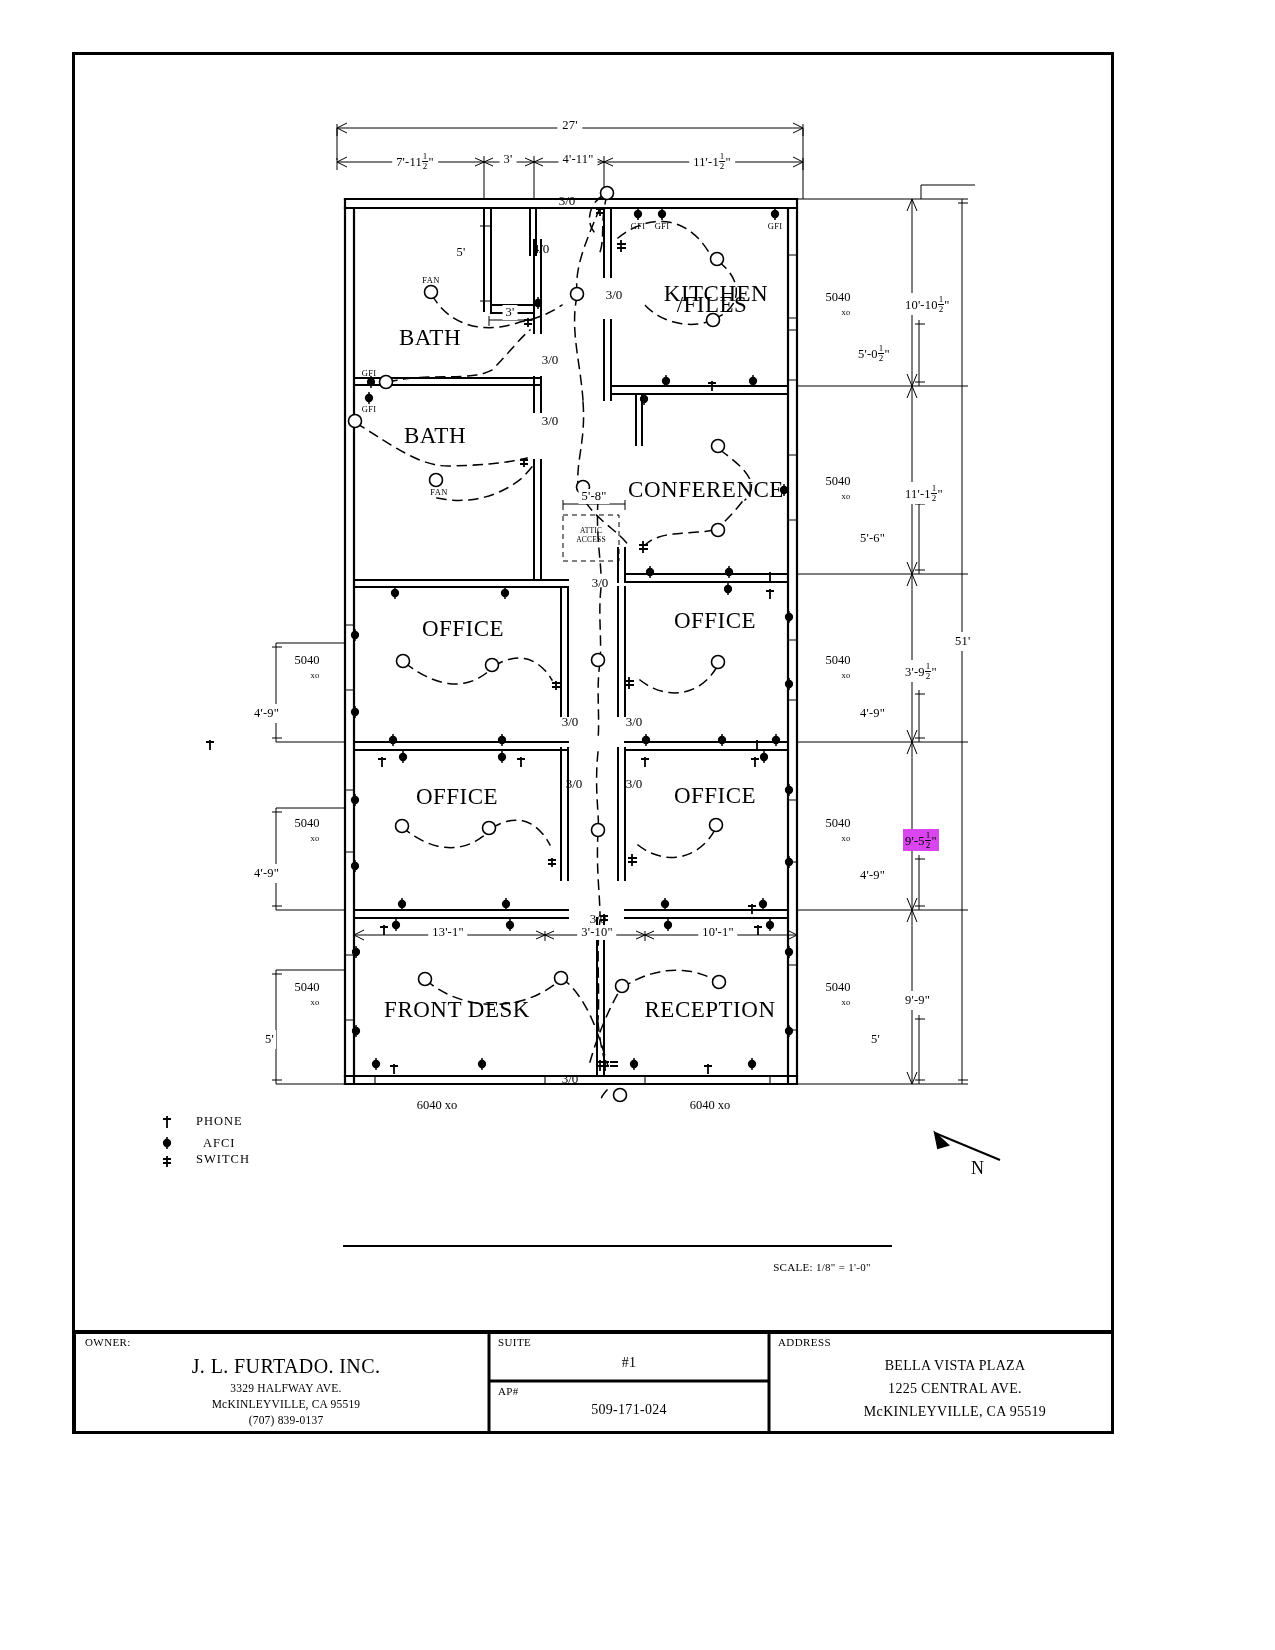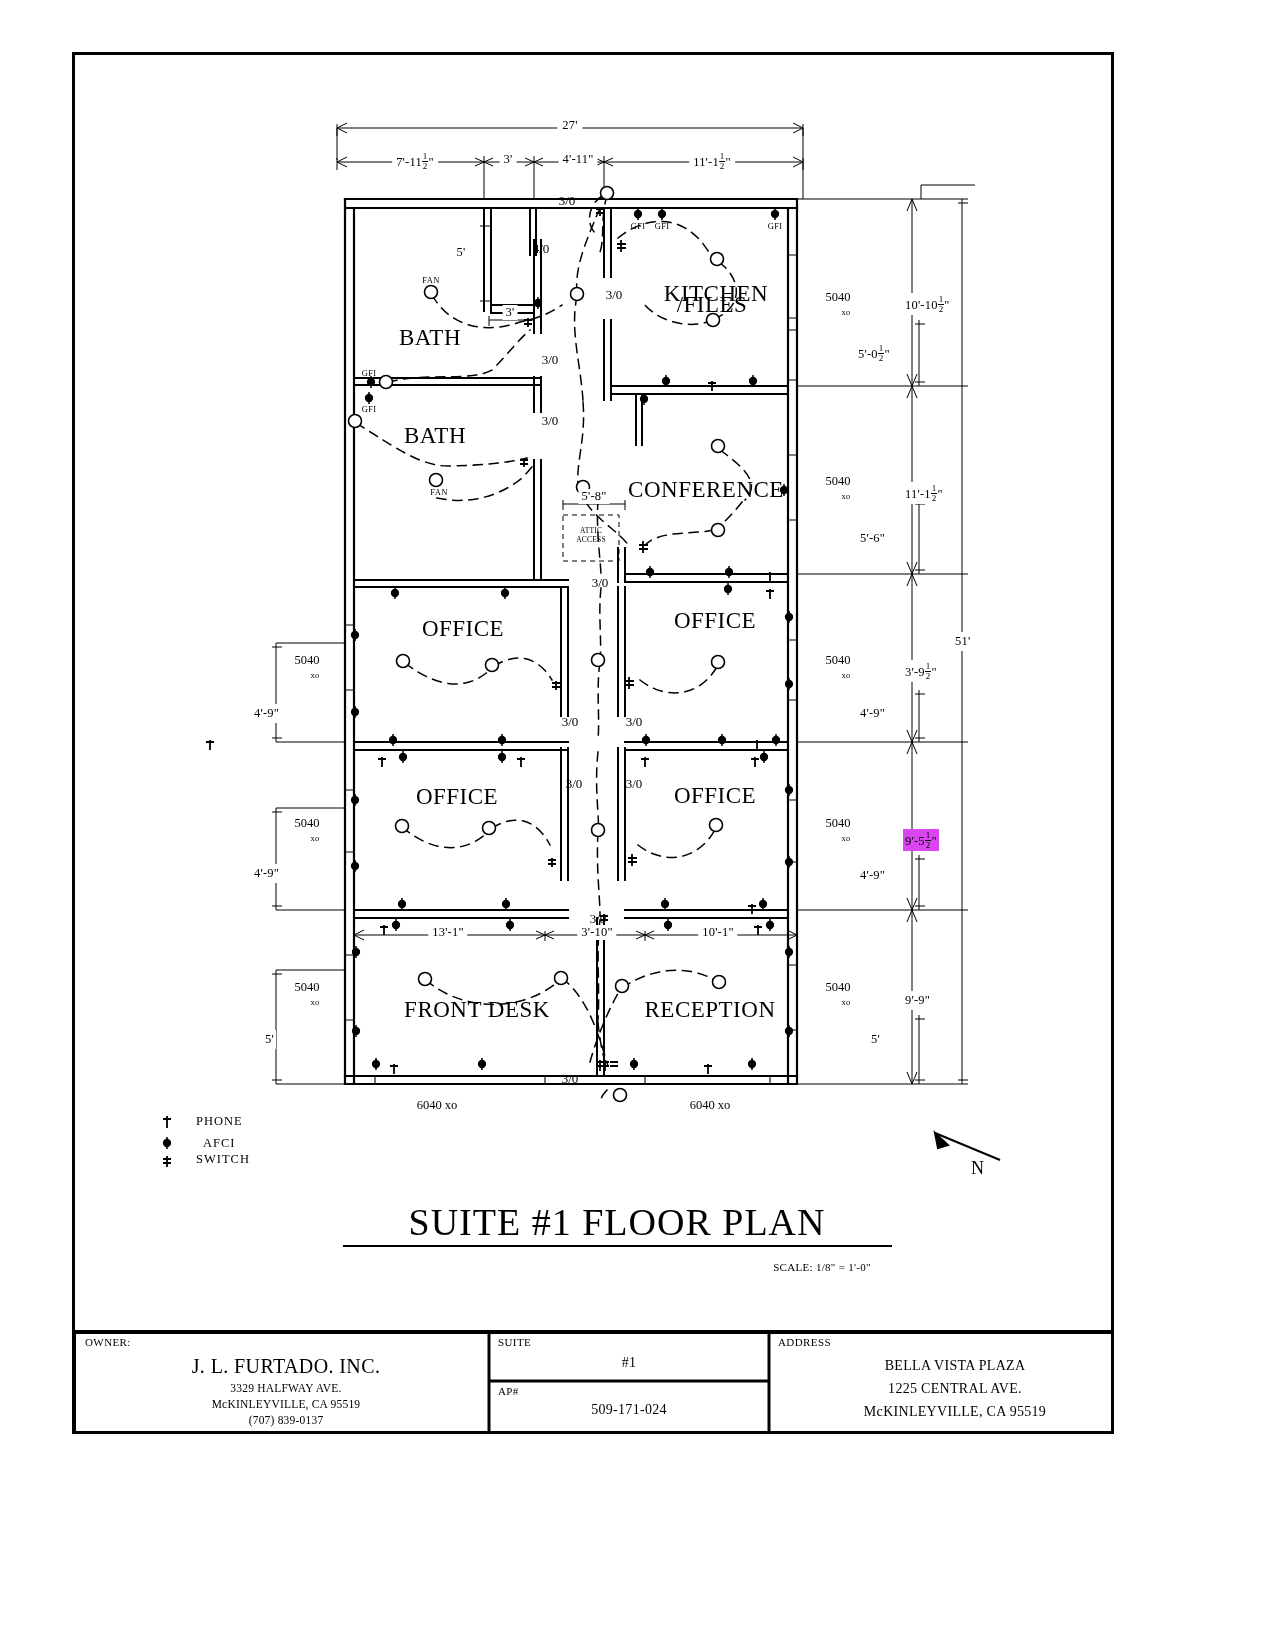--- a/index.html
+++ b/index.html
@@ -423,21 +423,21 @@
 
   <div class="lbl room ctr" style="left:430px;top:325px;">BATH</div>
   <div class="lbl room ctr" style="left:435px;top:423px;">BATH</div>
   <div class="lbl room ctr" style="left:716px;top:257px;margin-top:24px;">KITCHEN</div>
   <div class="lbl room ctr" style="left:712px;top:292px;">/FILES</div>
   <div class="lbl room ctr" style="left:706px;top:477px;">CONFERENCE</div>
   <div class="lbl room ctr" style="left:463px;top:616px;">OFFICE</div>
   <div class="lbl room ctr" style="left:715px;top:608px;">OFFICE</div>
   <div class="lbl room ctr" style="left:457px;top:784px;">OFFICE</div>
   <div class="lbl room ctr" style="left:715px;top:783px;">OFFICE</div>
-  <div class="lbl room ctr" style="left:457px;top:997px;margin-left:20px;">FRONT DESK</div>
+  <div class="lbl room ctr" style="left:457px;top:997px;">FRONT DESK</div>
   <div class="lbl room ctr" style="left:710px;top:997px;">RECEPTION</div>
 
   <div class="lbl attic" style="left:565px;top:527px;width:52px;">
     <span>ATTIC</span><br>
     <span>ACCESS</span>
   </div>
   <div class="lbl dim ctr" style="left:594px;top:489px;background:#fff;padding:0 3px;">5'-8"</div>
 
   <div class="lbl dim ctr" style="left:570px;top:118px;background:#fff;padding:0 5px;">27'</div>
   <div class="lbl dim" style="left:955px;top:632px;background:#fff;padding:2px 0;">51'</div>
@@ -528,21 +528,20 @@
       <circle cx="167" cy="1143" r="3.4"></circle>
         <path d="M167 1137 V1149" stroke-width="1.6"></path>
     </g>
     <g stroke="#000" stroke-width="1.8" fill="none">
       <path d="M167 1156 V1167 M163 1159 H171 M163 1163 H171"></path>
     </g>
   </svg>
 
   <div class="lbl narrow ctr" style="left:978px;top:1158px;">N</div>
 
-  <div class="lbl title ctr" style="left:617px;top:1200px;">SUITE #1 FLOOR PLAN</div>
   <div class="lbl scale ctr" style="left:822px;top:1261px;">SCALE: 1/8" = 1'-0"</div>
 
   <div class="lbl tb" style="left:85px;top:1336px;">OWNER:</div>
   <div class="lbl tbbig ctr" style="left:286px;top:1355px;">J. L. FURTADO. INC.</div>
   <div class="lbl tbsm ctr" style="left:286px;top:1382px;">3329 HALFWAY AVE.</div>
   <div class="lbl tbsm ctr" style="left:286px;top:1398px;">McKINLEYVILLE, CA 95519</div>
   <div class="lbl tbsm ctr" style="left:286px;top:1414px;">(707) 839-0137</div>
 
   <div class="lbl tb" style="left:498px;top:1336px;">SUITE</div>
   <div class="lbl tbmid ctr" style="left:629px;top:1355px;">#1</div>

